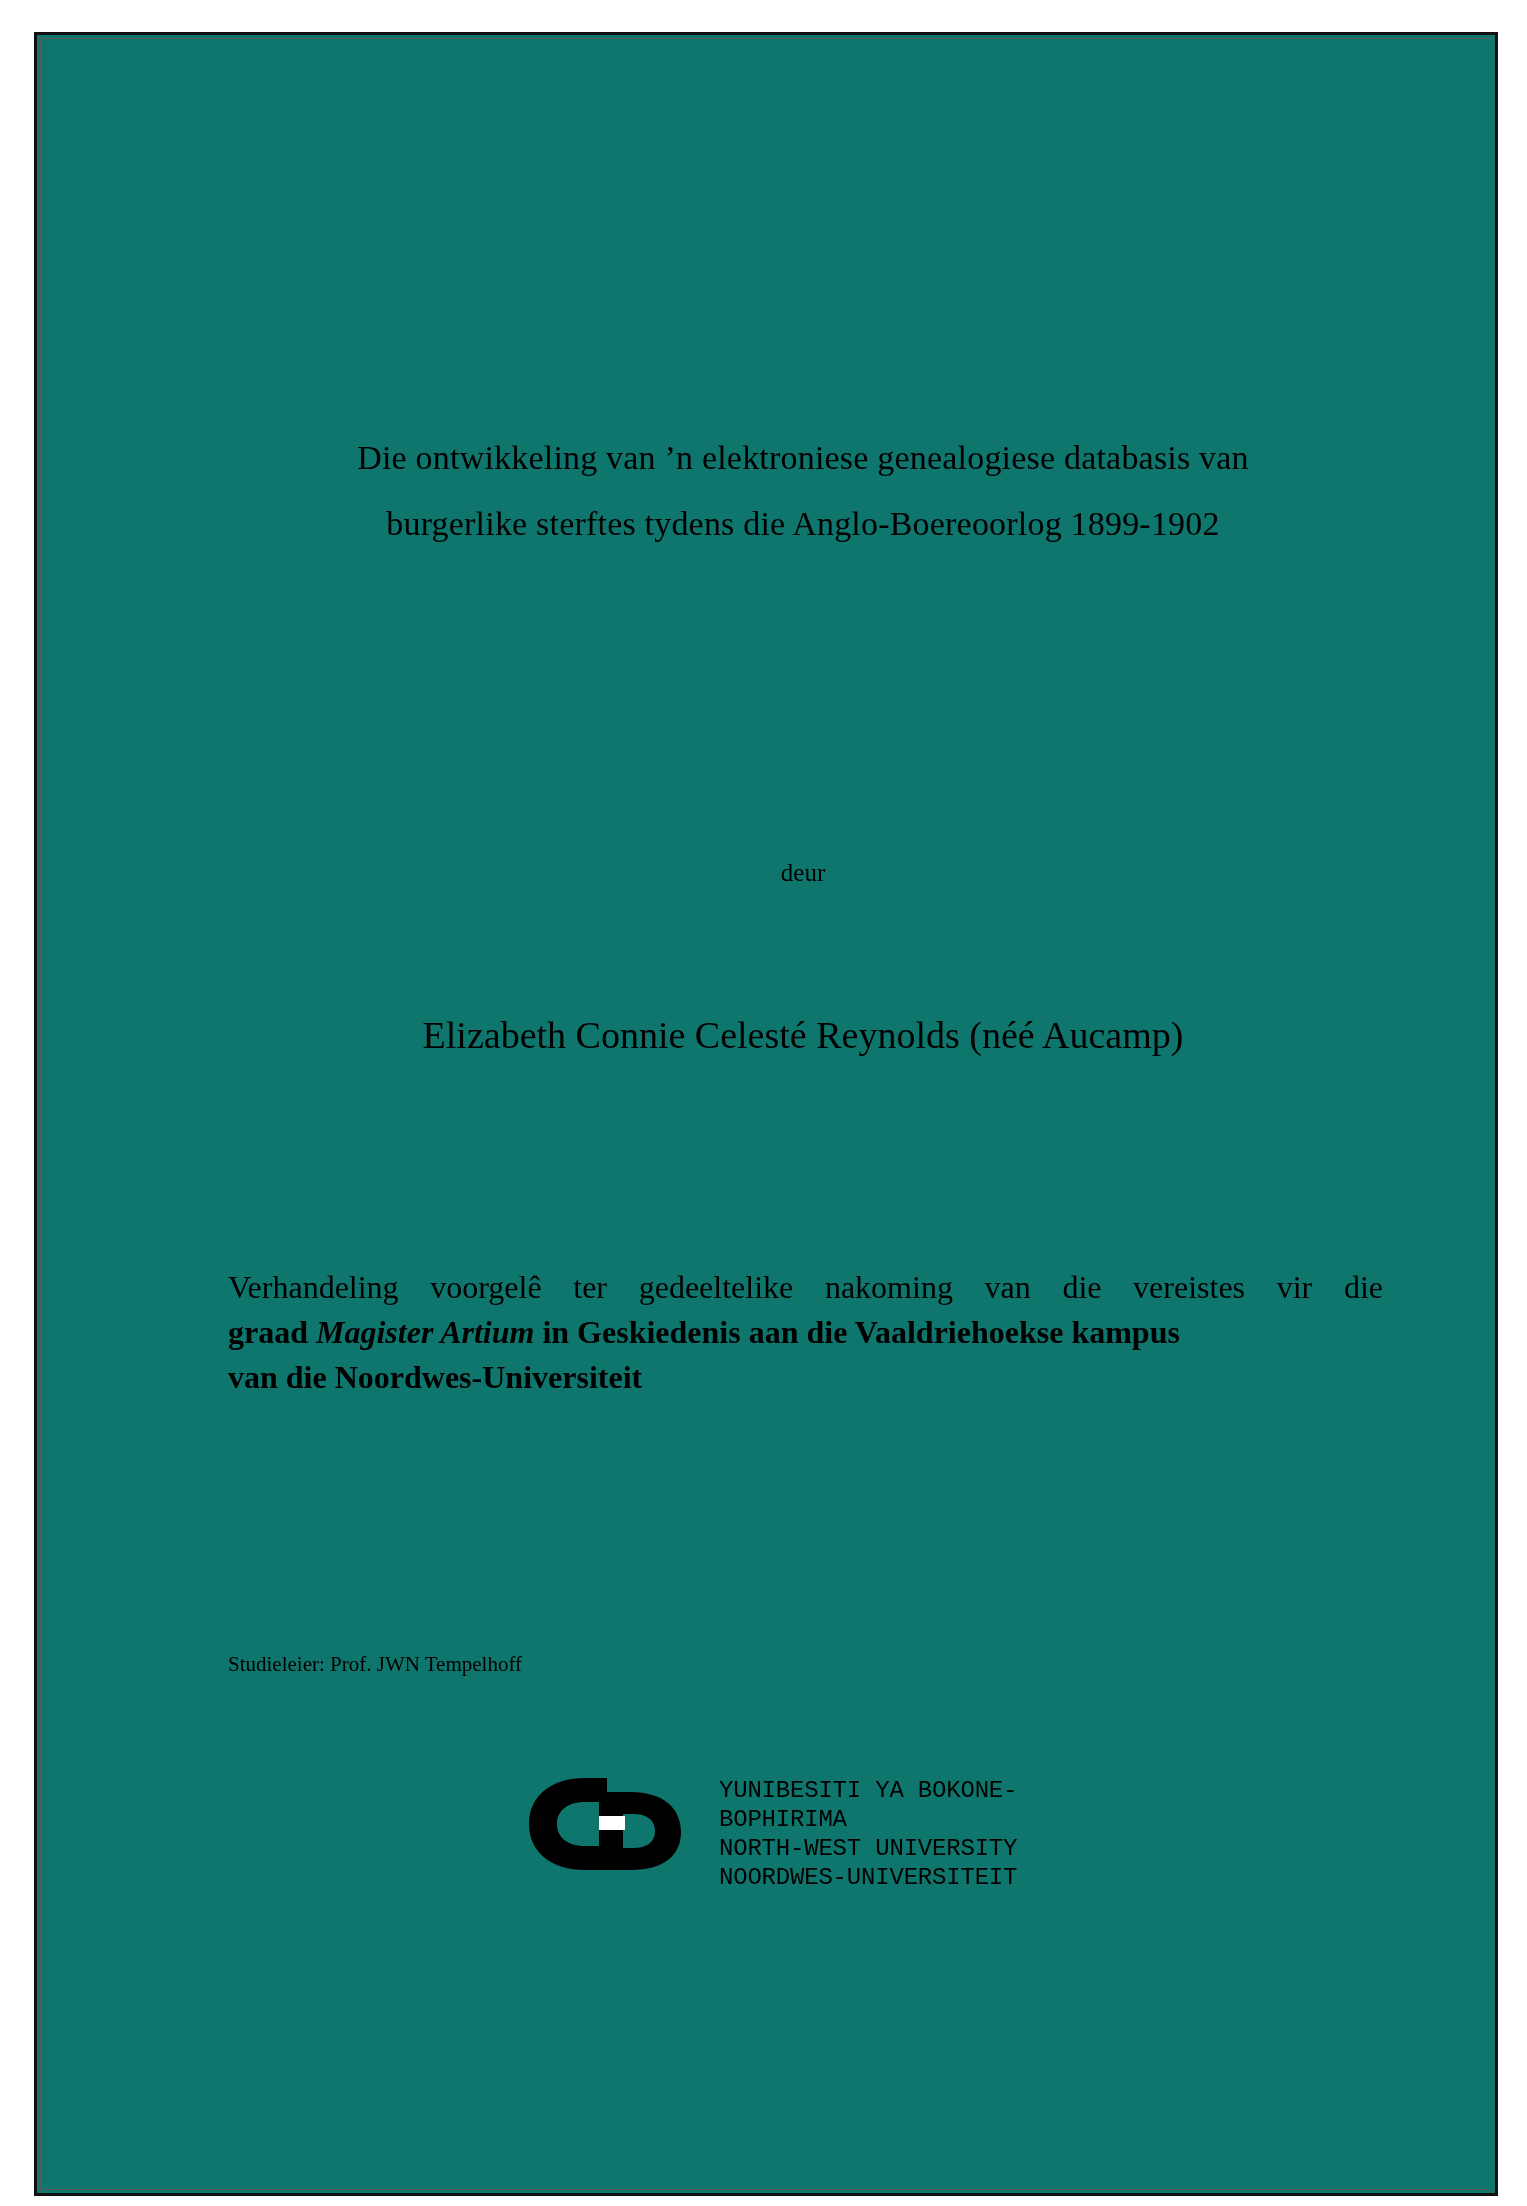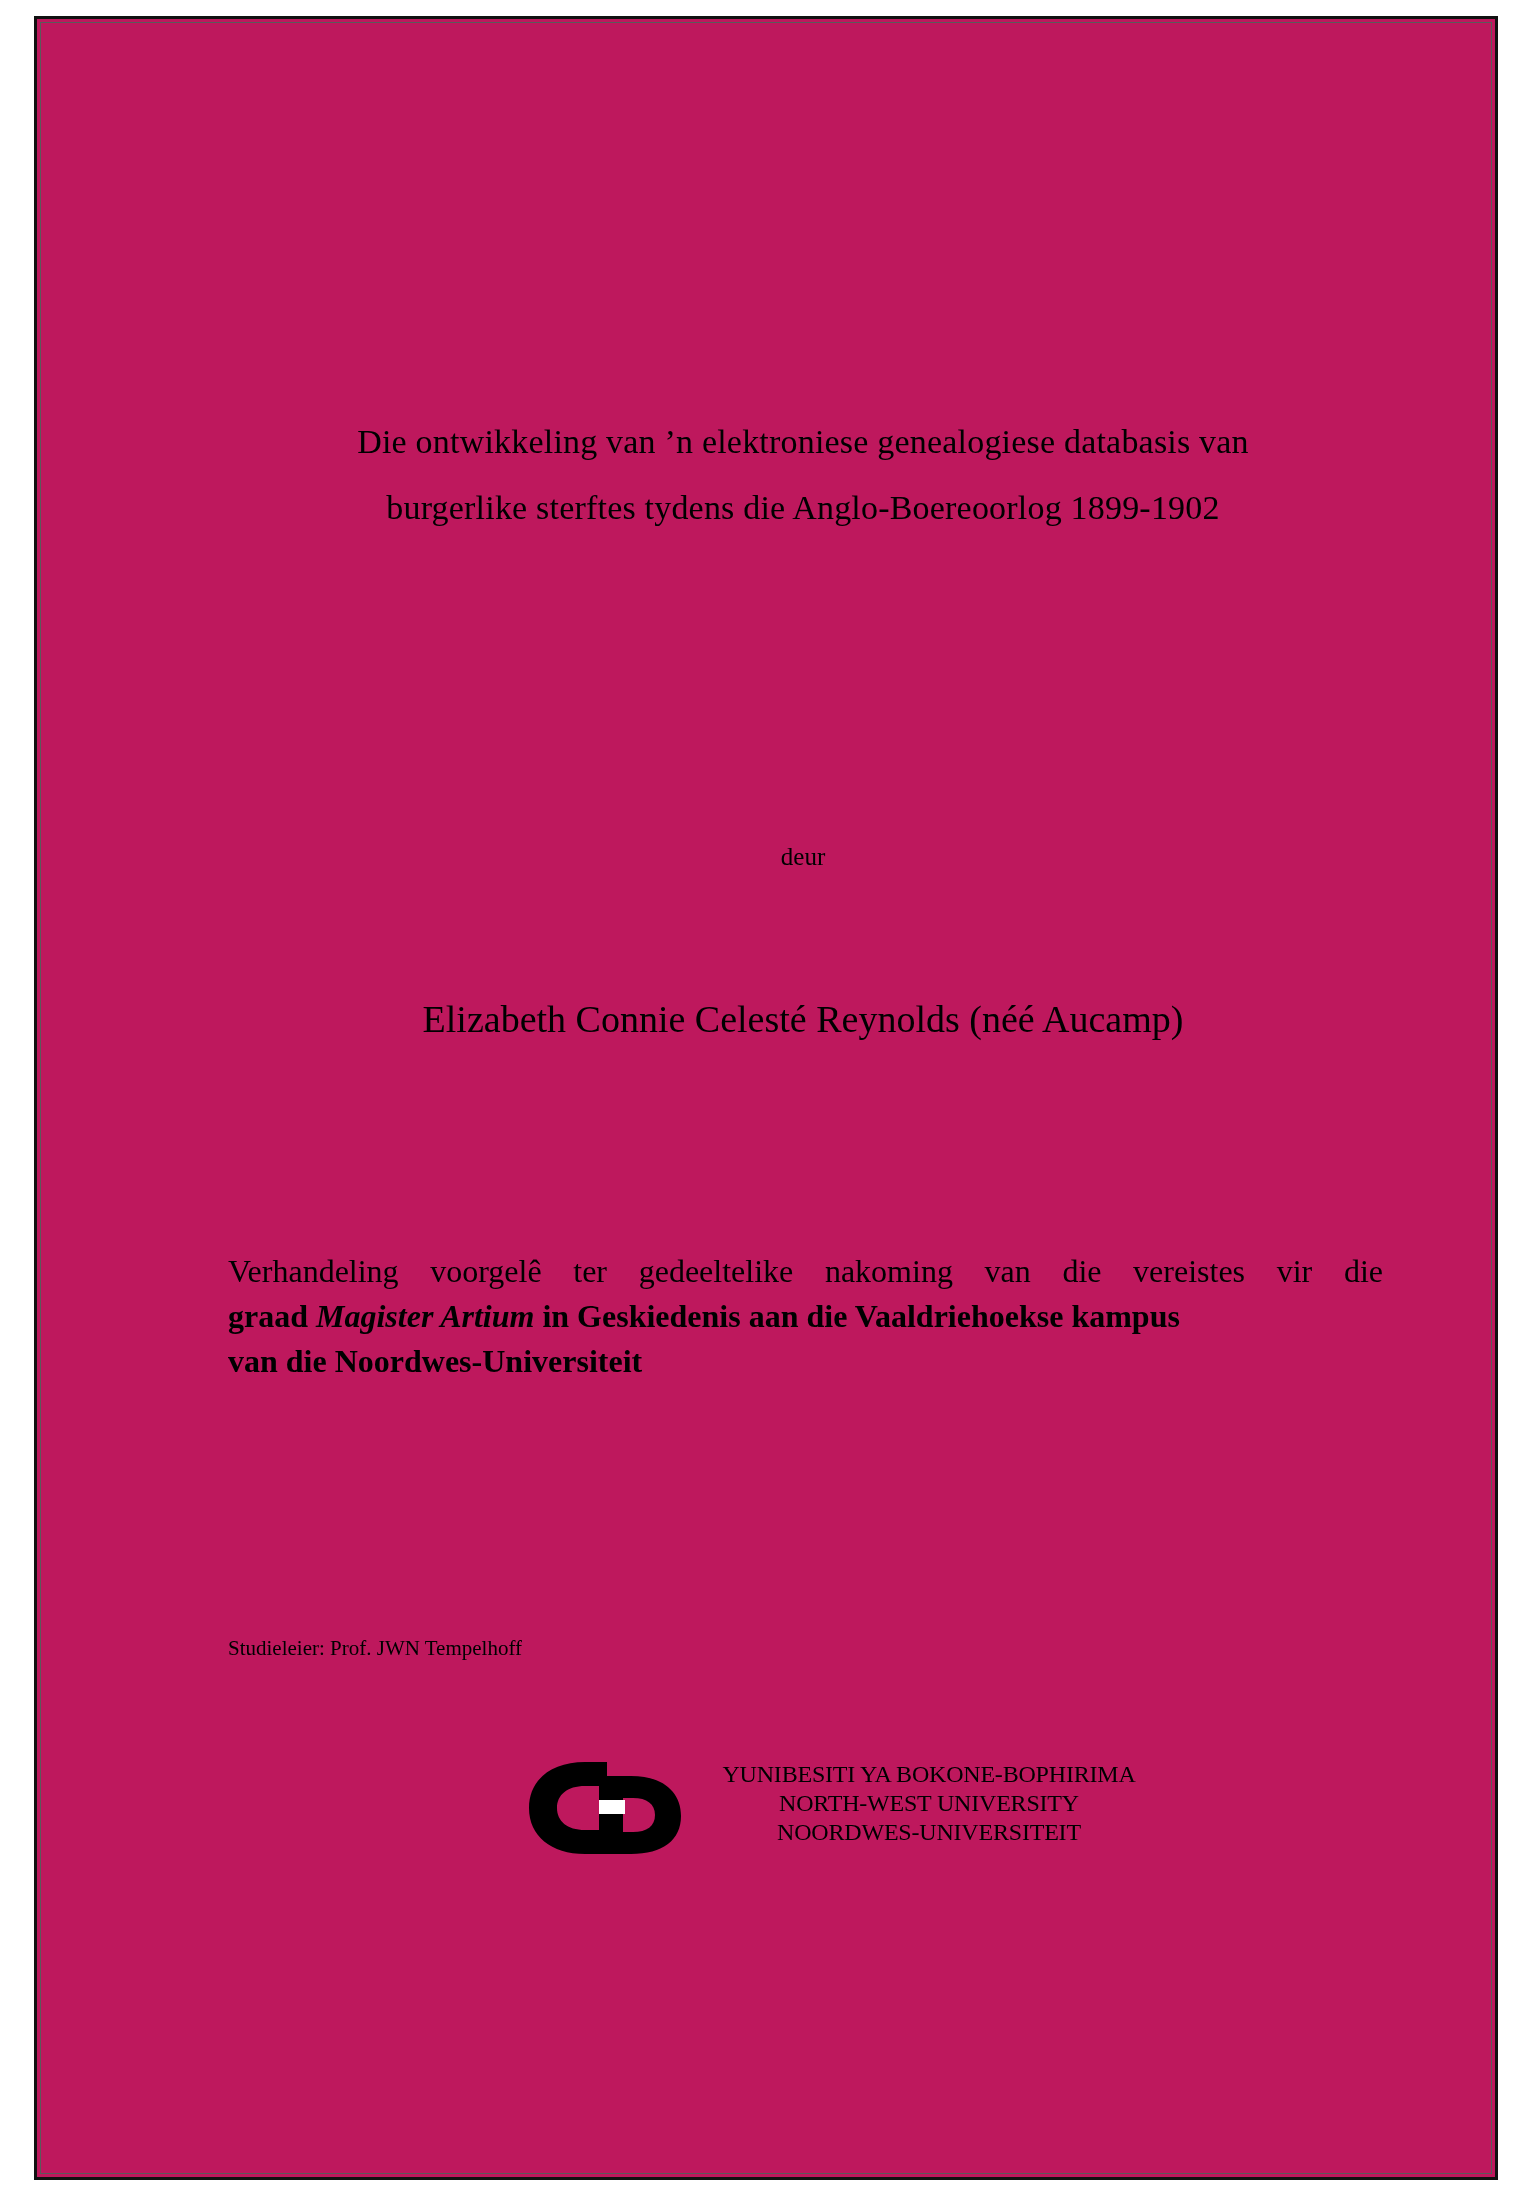--- a/index.html
+++ b/index.html
@@ -22,26 +22,26 @@
     top: 0;
     width: 1527px;
     height: 2206px;
     background: #ffffff;
   }
 
   
   .page-frame {
     position: absolute;
     left: 34px;
-    top: 16px;
+    top: 32px;
     width: 1464px;
     height: 2164px;
     border: 3px solid #111111;
     box-sizing: border-box;
-    background: #be185d;
+    background: #0f766e;
   }
   .page-frame-inner {
     position: absolute;
     left: 3px;
     top: 3px;
     right: 3px;
     bottom: 3px;
     border: 1px solid #5a5a5a;
     box-sizing: border-box;
   }
@@ -128,26 +128,25 @@
     left: 0;
     top: 4px;
     width: 190px;
     height: 100px;
   }
   .logo-text {
     position: absolute;
     left: 196px;
     top: 6px;
     width: 420px;
-    font-family: Liberation Serif, serif;
+    font-family: Liberation Mono, monospace;
     font-size: 24px;
     line-height: 29px;
     letter-spacing: -0.2px;
     color: #000000;
-    text-align: center;
   }
 </style>
 </head>
 <body>
 
 <div class="scan">
   <div class="page-frame">
     <div class="page-frame-inner"></div>
 
     <div class="content">

